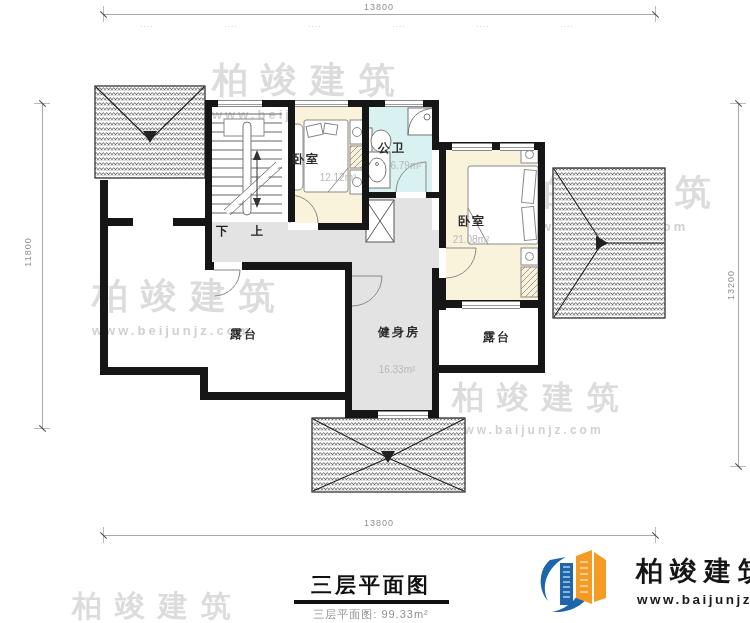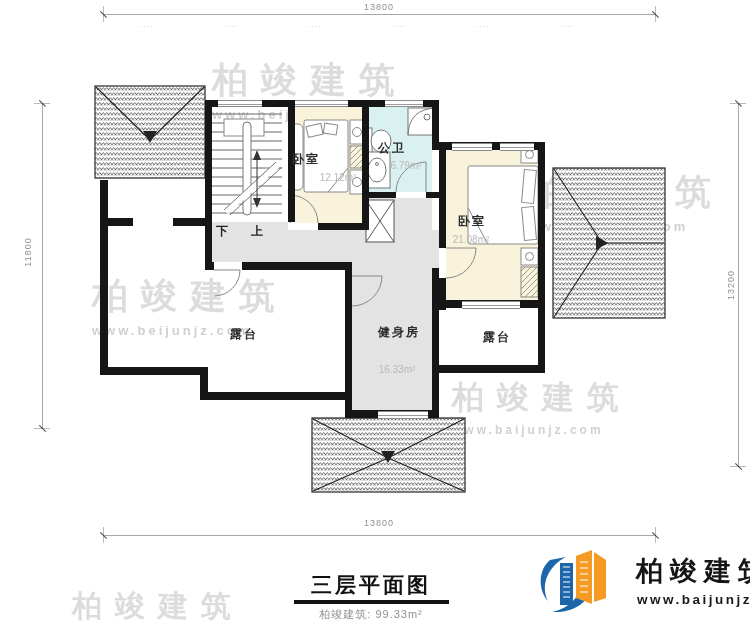--- a/index.html
+++ b/index.html
@@ -242,20 +242,20 @@
   <div class="dimline" style="left:738px;top:103px;width:1px;height:363px;"></div>
   <div class="dimext" style="left:730px;top:103px;width:16px;height:1px;"></div>
   <div class="dimext" style="left:730px;top:466px;width:16px;height:1px;"></div>
   <div class="dimtick" style="left:734px;top:103px;"></div>
   <div class="dimtick" style="left:734px;top:466px;"></div>
   <div class="dimlabel vert" style="left:731px;top:285px;">13200</div>
 
   <div class="title" style="left:371px;top:585px;">三层平面图</div>
   <div class="titlebar" style="left:294px;top:600px;width:155px;height:4px;"></div>
   <div class="subtitle" style="left:371px;top:614px;">
-    <span>柏竣建筑:</span>
+    <span>三层平面图:</span>
     <span>99.33m²</span>
   </div>
 
   <div class="logo-cn" style="left:636px;top:553px;">柏竣建筑</div>
   <div class="logo-url" style="left:637px;top:592px;">www.baijunjz.com</div>
 
 </div>
 
 </body></html>

